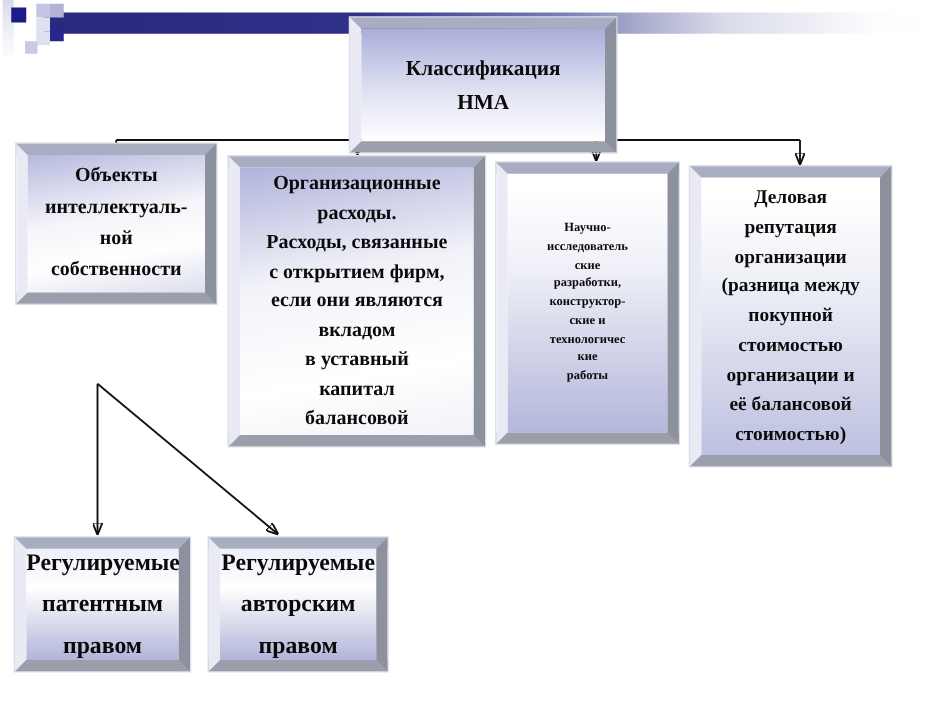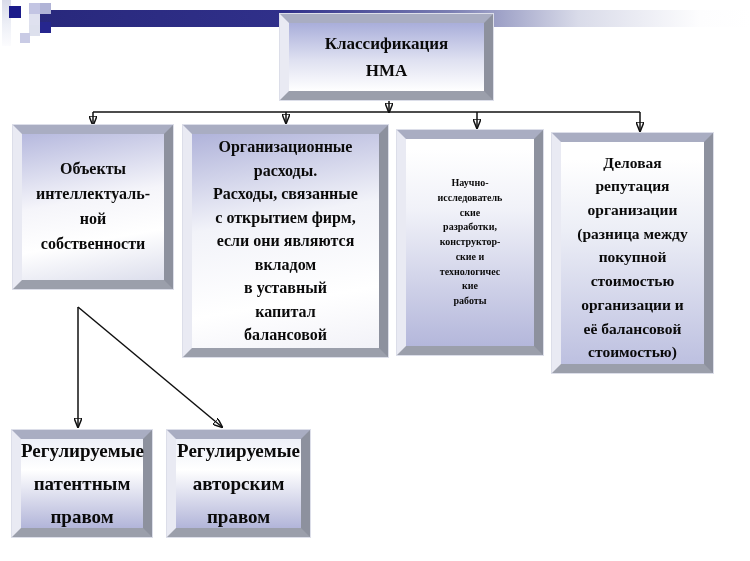--- a/index.html
+++ b/index.html
@@ -33,34 +33,34 @@
     border-style:solid;border-width:9px;
     border-top-color:#a9adc2;border-left-color:#e9eaf3;
     border-right-color:#8d919e;border-bottom-color:#9b9fab;
     box-shadow:0 0 0 1px #dcdee9;
     display:flex;align-items:center;justify-content:center;
   }
   .node-text{
     white-space:pre-line;text-align:center;font-weight:bold;
     width:100%;
   }
-  .n-title{left:280px;top:14px;width:213px;height:86px;
+  .n-title{left:280px;top:14px;width:213px;height:108px;
     background:linear-gradient(to bottom,#a9aeda 0%,#dfe1f1 55%,#ffffff 100%);justify-content:flex-end;}
   .n-title .node-text{font-size:17px;line-height:1.6;}
-  .n-b1{left:13px;top:125px;width:160px;height:164px;
+  .n-b1{left:13px;top:115px;width:160px;height:128px;
     background:linear-gradient(170deg,#b6b9de 0%,#f5f5fa 45%,#ffffff 70%,#dcdeec 100%);justify-content:center;}
   .n-b1 .node-text{font-size:16px;line-height:1.55;}
   .n-b2{left:183px;top:125px;width:205px;height:232px;
     background:linear-gradient(170deg,#b0b3da 0%,#f2f3f9 40%,#ffffff 75%,#f2f2f8 100%);}
   .n-b2 .node-text{font-size:16px;line-height:1.47;}
   .n-b3{left:397px;top:130px;width:146px;height:225px;
     background:linear-gradient(to bottom,#ffffff 5%,#f0f1f8 35%,#b4b7db 100%);}
   .n-b3 .node-text{font-size:10px;line-height:1.48;}
   .n-b4{left:552px;top:133px;width:161px;height:240px;
-    background:linear-gradient(to bottom,#ffffff 8%,#eceef6 40%,#bdc0e0 100%);align-items:flex-end;}
+    background:linear-gradient(to bottom,#ffffff 8%,#eceef6 40%,#bdc0e0 100%);}
   .n-b4 .node-text{font-size:15.5px;line-height:1.53;}
   .n-s1{left:12px;top:430px;width:140px;height:107px;
     background:linear-gradient(to bottom,#eef0f8 0%,#ffffff 35%,#b2b5d9 100%);}
   .n-s2{left:167px;top:430px;width:143px;height:107px;
     background:linear-gradient(to bottom,#eef0f8 0%,#ffffff 35%,#b2b5d9 100%);}
   .n-s1 .node-text,.n-s2 .node-text{font-size:19px;line-height:1.75;}
 </style>
 </head>
 <body>
 

